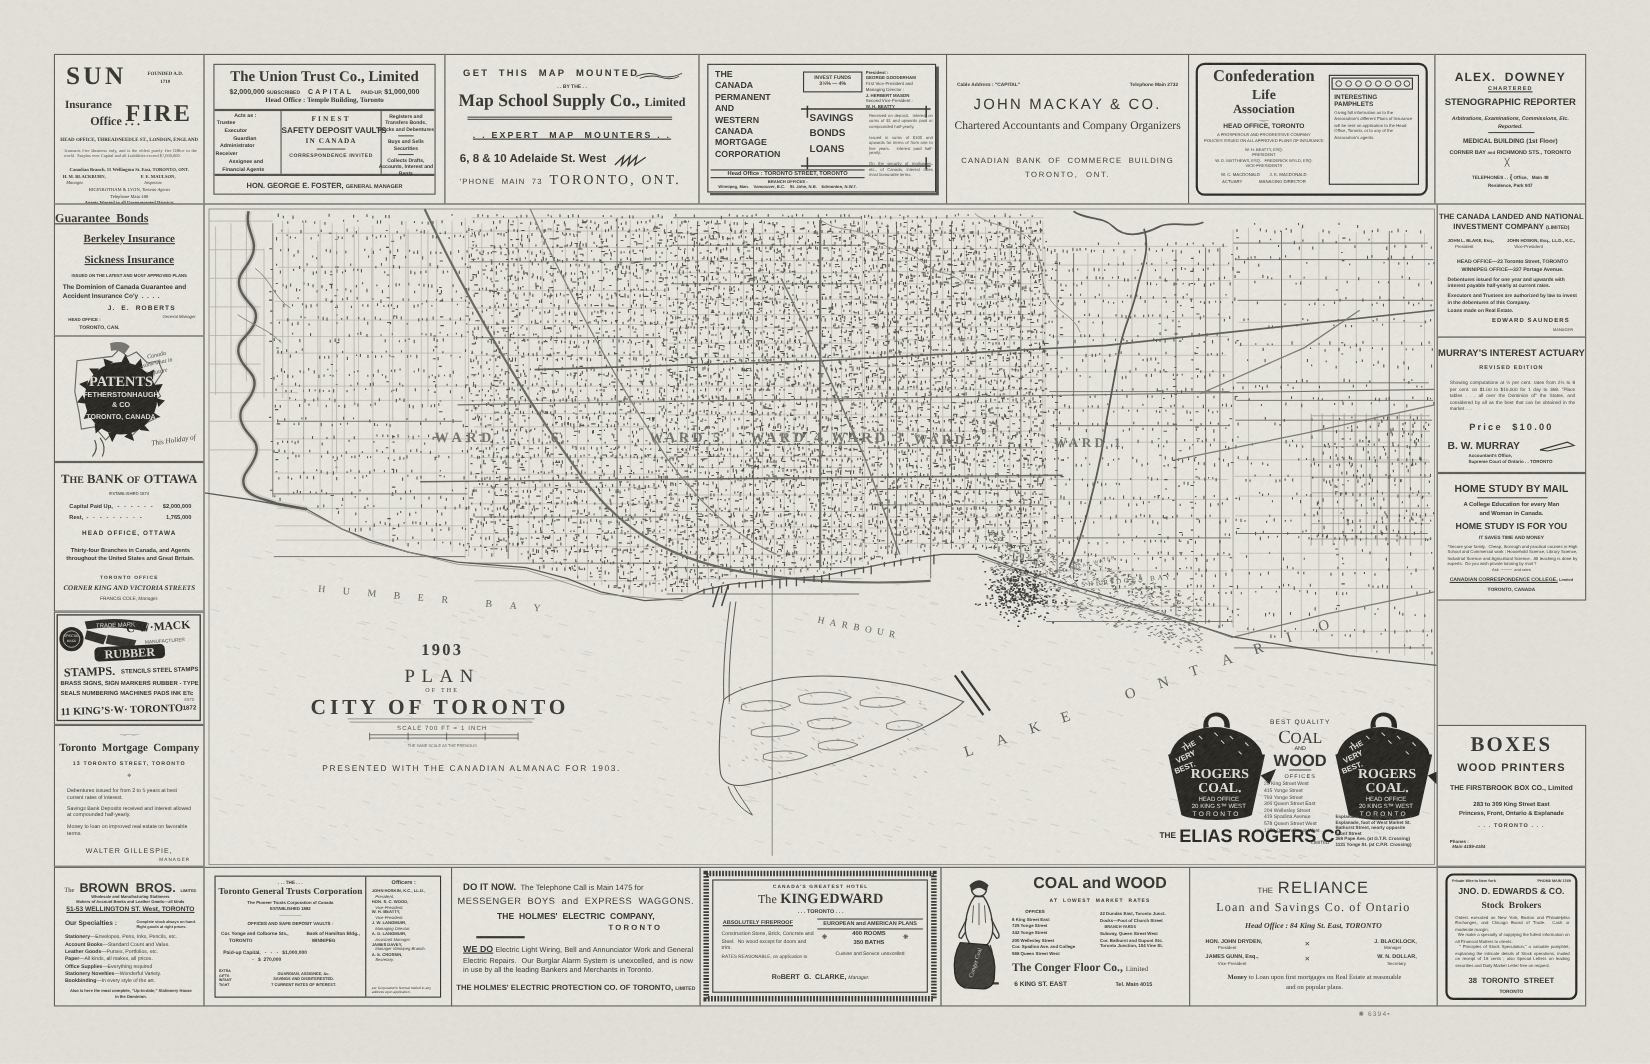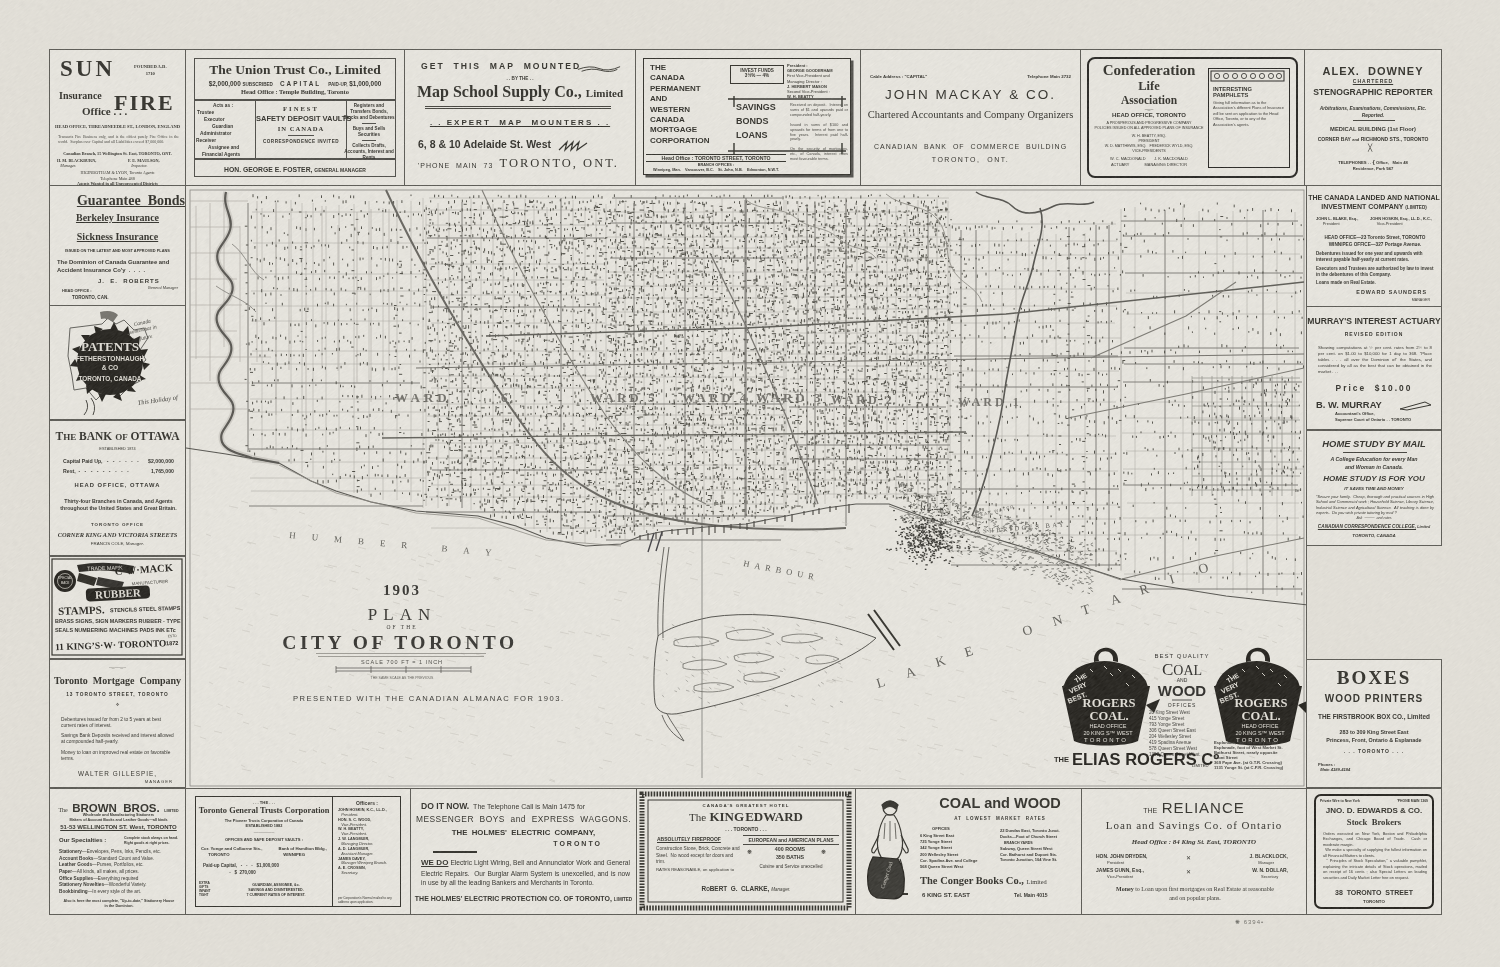--- a/index.html
+++ b/index.html
@@ -152,21 +152,21 @@
 <div style="position:absolute;left:0;top:37px;width:100%;text-align:center;font-size:8.6px;font-weight:bold;">STENOGRAPHIC REPORTER</div>
 <div class="i" style="position:absolute;left:0;top:55px;width:100%;text-align:center;font-size:4.8px;font-weight:bold;line-height:1.5;">Arbitrations, Examinations, Commissions, Etc.<br>Reported.</div>
 <div style="position:absolute;left:48px;top:70px;width:42px;border-top:1px solid #3a3933;"></div>
 <div style="position:absolute;left:0;top:76px;width:100%;text-align:center;font-size:5.8px;font-weight:bold;">MEDICAL BUILDING (1st Floor)</div>
 <div style="position:absolute;left:0;top:86px;width:100%;text-align:center;font-size:5px;font-weight:bold;">CORNER BAY <span style="font-size:4px;">and</span> RICHMOND STS., TORONTO</div>
 <div style="position:absolute;left:63px;top:94px;font-size:7px;">╳</div>
 <div style="position:absolute;left:0;top:108px;width:100%;text-align:center;font-size:4.2px;font-weight:bold;line-height:1.4;">TELEPHONES . . <span style="font-size:6px;">{</span> Office,&nbsp;&nbsp;&nbsp;Main 48<br>Residence, Park 947</div>
 </div>
 
 <div class="cell" style="left:49px;top:185px;width:137px;height:121px;">
-<div class="serif" style="position:absolute;left:0;top:7px;width:100%;text-align:right;font-size:14px;font-weight:bold;"><span class="u">Guarantee&nbsp; Bonds</span></div>
+<div class="serif" style="position:absolute;left:0;top:7px;width:100%;text-align:left;font-size:11px;font-weight:bold;"><span class="u">Guarantee&nbsp; Bonds</span></div>
 <div class="serif" style="position:absolute;left:0;top:26px;width:100%;text-align:center;font-size:10px;font-weight:bold;"><span class="u">Berkeley Insurance</span></div>
 <div class="serif" style="position:absolute;left:0;top:45px;width:100%;text-align:center;font-size:10px;font-weight:bold;"><span class="u">Sickness Insurance</span></div>
 <div style="position:absolute;left:0;top:62px;width:100%;text-align:center;font-size:3.9px;font-weight:bold;">ISSUED ON THE LATEST AND MOST APPROVED PLANS</div>
 <div style="position:absolute;left:7px;top:72px;width:123px;font-size:5.9px;font-weight:bold;line-height:1.4;">The Dominion of Canada Guarantee and Accident Insurance Co'y&nbsp; .&nbsp; .&nbsp; .&nbsp; .</div>
 <div style="position:absolute;left:48px;top:92px;font-size:6px;font-weight:bold;letter-spacing:1px;">J.&nbsp; E.&nbsp; ROBERTS</div>
 <div style="position:absolute;right:7px;top:99px;font-size:3.9px;font-style:italic;">General Manager</div>
 <div style="position:absolute;left:12px;top:102px;font-size:4px;font-weight:bold;">HEAD OFFICE :</div>
 <div style="position:absolute;left:22px;top:109px;font-size:4.6px;font-weight:bold;">TORONTO, CAN.</div>
 </div>
 
@@ -284,21 +284,21 @@
 <div style="position:absolute;left:0;top:24px;width:100%;text-align:center;font-size:5px;font-weight:bold;letter-spacing:1px;">REVISED EDITION</div>
 <div style="position:absolute;left:11px;top:38px;width:114px;font-size:4.3px;text-align:justify;line-height:1.4;">Showing computations at ½ per cent. rates from 2½ to 8 per cent. on $1.00 to $10,000 for 1 day to 368. "Place tables . . . all over the Dominion of" the States, and considered by all as the best that can be obtained in the market . . .</div>
 <div style="position:absolute;left:0;top:76px;width:100%;text-align:center;font-size:8.4px;font-weight:bold;letter-spacing:2px;">Price&nbsp; $10.00</div>
 <div style="position:absolute;left:9px;top:92px;font-size:9.4px;font-weight:bold;">B. W. MURRAY</div>
 <svg style="position:absolute;left:92px;top:93px;" width="34" height="11" viewBox="0 0 34 11">
         <path d="M1 9 L26 2 L32 5 L8 10 Z" fill="none" stroke="#26251f" stroke-width="1"></path>
       </svg>
 <div style="position:absolute;left:28px;top:104px;width:100px;font-size:4.1px;font-weight:bold;line-height:1.4;">Accountant's Office,<br>Supreme Court of Ontario . . TORONTO</div>
 </div>
 
-<div class="cell" style="left:1306px;top:430px;width:136px;height:116px;font-style:italic;">
+<div class="cell" style="left:1306px;top:430px;width:136px;height:116px;">
 <div style="position:absolute;left:0;top:7px;width:100%;text-align:center;font-size:9.4px;font-weight:bold;">HOME STUDY BY MAIL</div>
 <div style="position:absolute;left:36px;top:21px;width:64px;border-top:1px solid #3a3933;"></div>
 <div style="position:absolute;left:0;top:25px;width:100%;text-align:center;font-size:5.3px;font-weight:bold;line-height:1.45;">A College Education for every Man<br>and Woman in Canada.</div>
 <div style="position:absolute;left:0;top:43px;width:100%;text-align:center;font-size:8px;font-weight:bold;">HOME STUDY IS FOR YOU</div>
 <div style="position:absolute;left:0;top:55px;width:100%;text-align:center;font-size:4.4px;font-weight:bold;">IT SAVES TIME AND MONEY</div>
 <div style="position:absolute;left:9px;top:63px;width:118px;font-size:3.9px;text-align:justify;line-height:1.35;">*Secure your family.&nbsp; Cheap, thorough and practical courses in High School and Commercial work ; Household Science, Library Science, Industrial Science and Agricultural Science.&nbsp; All teaching is done by experts.&nbsp; Do you wish private tutoring by mail ?</div>
 <div style="position:absolute;left:0;top:85px;width:100%;text-align:center;font-size:3.6px;">Ask&nbsp;&nbsp;────&nbsp;&nbsp;and rates</div>
 <div style="position:absolute;left:0;top:93px;width:100%;text-align:center;font-size:4.7px;font-weight:bold;"><span class="u">CANADIAN CORRESPONDENCE COLLEGE,</span> <span style="font-size:3.6px;">Limited</span></div>
 <div style="position:absolute;left:0;top:102px;width:100%;text-align:center;font-size:4.4px;font-weight:bold;">TORONTO, CANADA</div>
 </div>
@@ -397,21 +397,21 @@
 <path d="M12 97 L24 97 M32 97 L46 97" stroke-width="2"></path>
 <path d="M11 60 Q4 72 6 88 Q7 98 15 101 L32 102 Q42 101 42 90 Q44 74 36 62 Z" fill="#2e2d28" stroke="#16140f"></path>
 </g>
 <text x="22" y="92" font-size="5.5" fill="#d8d5cc" transform="rotate(-72 22 92)" font-family="Liberation Serif,serif">Conger Coal</text>
 </svg>
 <div style="position:absolute;left:64px;top:6px;width:160px;text-align:center;font-size:14.5px;font-weight:bold;">COAL and WOOD</div>
 <div style="position:absolute;left:64px;top:27px;width:160px;text-align:center;font-size:4.5px;font-weight:bold;letter-spacing:1px;">AT&nbsp; LOWEST&nbsp; MARKET&nbsp; RATES</div>
 <div style="position:absolute;left:76px;top:37px;font-size:4.1px;font-weight:bold;">OFFICES</div>
 <div style="position:absolute;left:64px;top:44px;width:76px;font-size:4px;font-weight:bold;line-height:1.55;">6 King Street East<br>725 Yonge Street<br>342 Yonge Street<br>200 Wellesley Street<br>Cor. Spadina Ave. and College<br>568 Queen Street West</div>
 <div style="position:absolute;left:144px;top:39px;width:80px;font-size:4px;font-weight:bold;line-height:1.45;">22 Dundas East, Toronto Junct.<br>Docks—Foot of Church Street<br><span style="font-size:3.6px;">&nbsp;&nbsp;&nbsp;&nbsp;BRANCH YARDS</span><br>Subway, Queen Street West<br>Cor. Bathurst and Dupont Sts.<br>Toronto Junction, 104 Vine St.</div>
-<div class="serif" style="position:absolute;left:64px;top:86px;width:162px;font-size:10.5px;white-space:nowrap;"><b>The Conger Books Co.,</b> <span style="font-size:6.4px;">Limited</span></div>
+<div class="serif" style="position:absolute;left:64px;top:86px;width:162px;font-size:10.5px;white-space:nowrap;"><b>The Conger Floor Co.,</b> <span style="font-size:6.4px;">Limited</span></div>
 <div style="position:absolute;left:66px;top:103px;font-size:6px;font-weight:bold;">6 KING ST. EAST</div>
 <div style="position:absolute;left:158px;top:103px;font-size:5px;font-weight:bold;">Tel. Main 4015</div>
 </div>
 
 <div class="cell" style="left:1081px;top:788px;width:226px;height:127px;">
 <div style="position:absolute;left:0;top:10px;width:100%;text-align:center;white-space:nowrap;"><span style="font-size:7px;">THE</span> <span style="font-size:15px;letter-spacing:1px;">RELIANCE</span></div>
 <div class="serif" style="position:absolute;left:0;top:30px;width:100%;text-align:center;font-size:11px;letter-spacing:1px;">Loan and Savings Co. of Ontario</div>
 <div class="serif i b" style="position:absolute;left:0;top:49px;width:100%;text-align:center;font-size:7px;">Head Office : 84 King St. East, TORONTO</div>
 <div style="position:absolute;left:14px;top:64px;font-size:5px;font-weight:bold;">HON. JOHN DRYDEN,<br><span style="font-weight:normal;font-size:4px;">&nbsp;&nbsp;&nbsp;&nbsp;&nbsp;&nbsp;&nbsp;&nbsp;&nbsp;&nbsp;President</span></div>
 <div style="position:absolute;left:104px;top:65px;font-size:6px;">✕</div>

